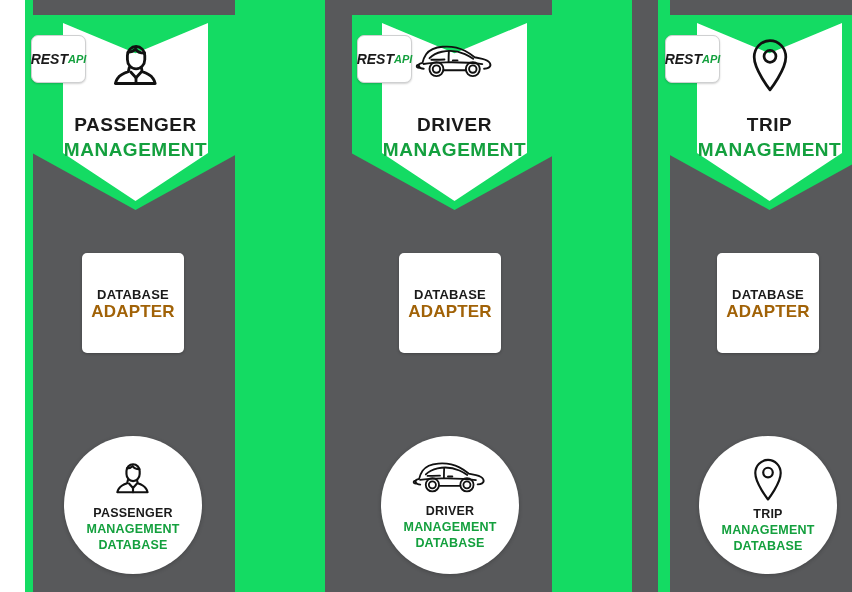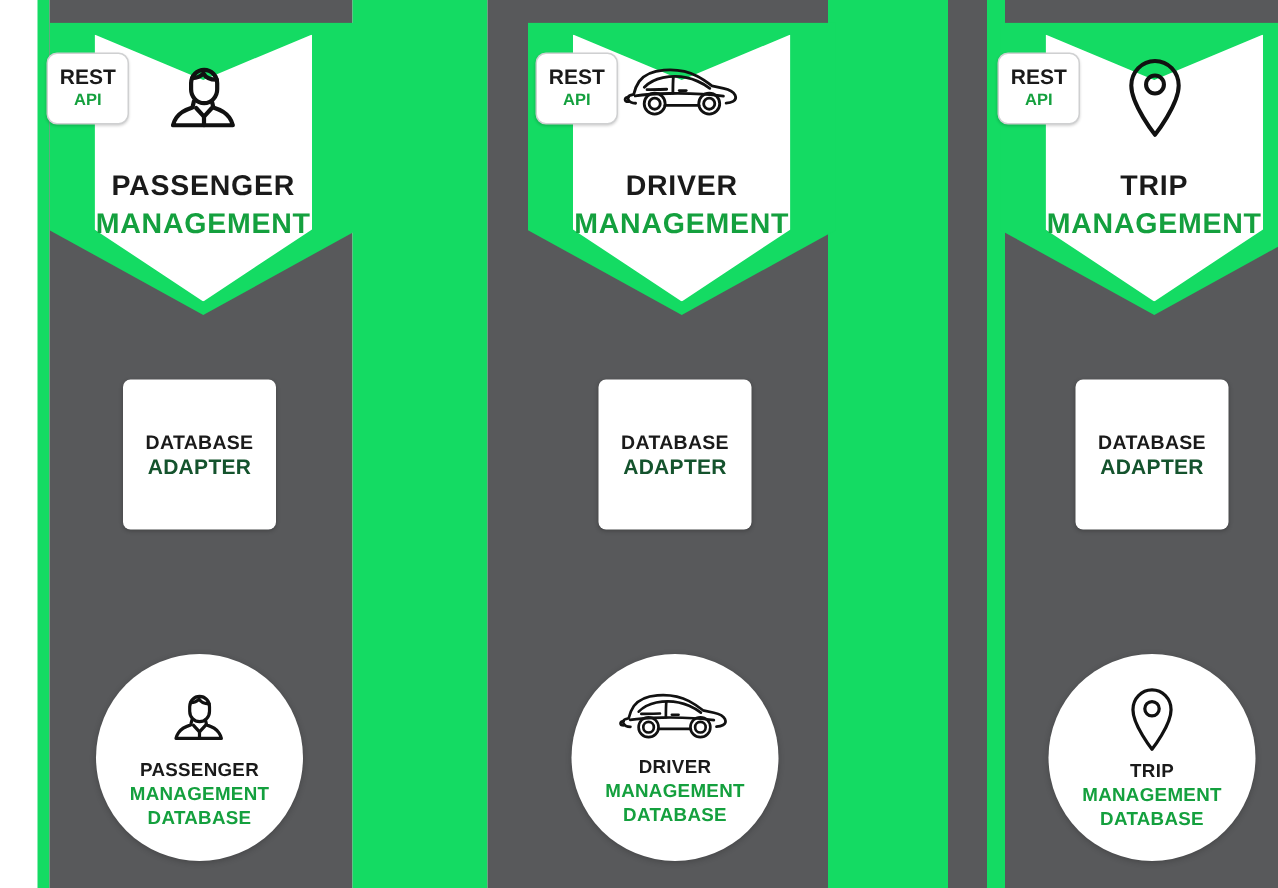--- a/index.html
+++ b/index.html
@@ -83,24 +83,25 @@
   
   .rest-badge {
     position: absolute;
     width: 55px;
     height: 48px;
     background: #ffffff;
     border: 1px solid #cfd0d1;
     border-radius: 7px;
     box-sizing: border-box;
     display: flex;
-    flex-direction: column;
+    flex-direction: row;
     align-items: center;
     justify-content: center;
     box-shadow: 0 1px 2px rgba(0,0,0,0.18);
+    font-style: italic;
   }
   .rest-l1 {
     color: #1a1a1a;
     font-weight: bold;
     font-size: 14px;
     line-height: 16px;
   }
   .rest-l2 {
     color: #14a03e;
     font-weight: bold;
@@ -122,23 +123,23 @@
     box-shadow: 0 1px 3px rgba(0,0,0,0.25);
   }
   .adapter-l1 {
     color: #1a1a1a;
     font-weight: bold;
     font-size: 13px;
     line-height: 17px;
     letter-spacing: 0.2px;
   }
   .adapter-l2 {
-    color: #14532d;
-    font-weight: bold;
-    font-size: 14px;
+    color: #a16207;
+    font-weight: bold;
+    font-size: 17px;
     line-height: 17px;
     letter-spacing: 0.2px;
   }
 
   
   .db-circle {
     position: absolute;
     width: 138px;
     height: 138px;
     border-radius: 50%;

